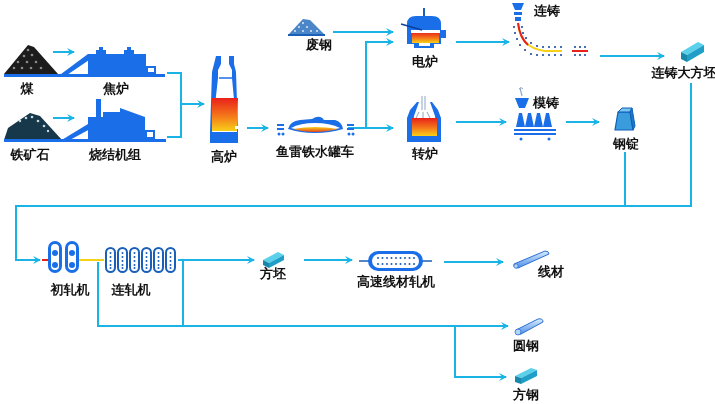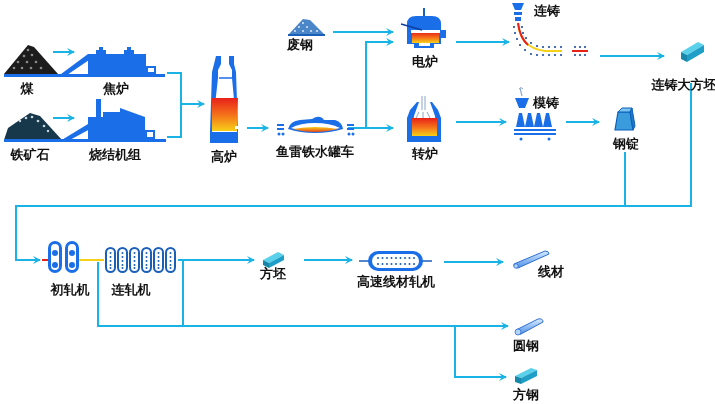--- a/index.html
+++ b/index.html
@@ -346,26 +346,26 @@
   </g>
 </svg>
 
 
 <span class="lbl" style="left:27px;top:82px">煤</span>
 <span class="lbl" style="left:116px;top:82px">焦炉</span>
 <span class="lbl" style="left:30px;top:148px">铁矿石</span>
 <span class="lbl" style="left:115px;top:148px">烧结机组</span>
 <span class="lbl" style="left:224px;top:150px">高炉</span>
 <span class="lbl" style="left:315px;top:145px">鱼雷铁水罐车</span>
-<span class="lbl" style="left:300px;top:38px">废钢</span>
+<span class="lbl" style="left:319px;top:38px">废钢</span>
 <span class="lbl" style="left:425px;top:55px">电炉</span>
 <span class="lbl" style="left:425px;top:147px">转炉</span>
 <span class="lbl" style="left:547px;top:4px">连铸</span>
 <span class="lbl" style="left:546px;top:96px">模铸</span>
-<span class="lbl" style="left:684px;top:78px">连铸大方坯</span>
+<span class="lbl" style="left:684px;top:66px">连铸大方坯</span>
 <span class="lbl" style="left:626px;top:137px">钢锭</span>
 <span class="lbl" style="left:70px;top:283px">初轧机</span>
 <span class="lbl" style="left:131px;top:283px">连轧机</span>
 <span class="lbl" style="left:273px;top:267px">方坯</span>
 <span class="lbl" style="left:396px;top:275px">高速线材轧机</span>
 <span class="lbl" style="left:551px;top:265px">线材</span>
 <span class="lbl" style="left:526px;top:339px">圆钢</span>
 <span class="lbl" style="left:526px;top:388px">方钢</span>
 </div>
 

